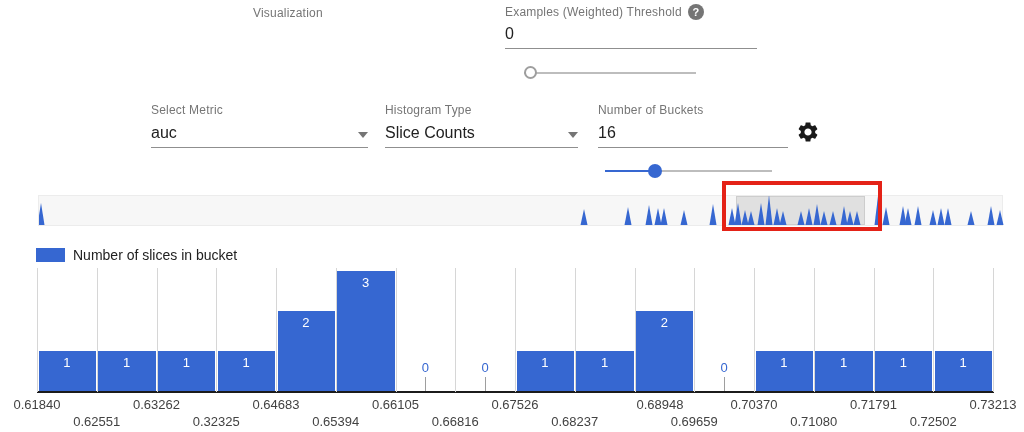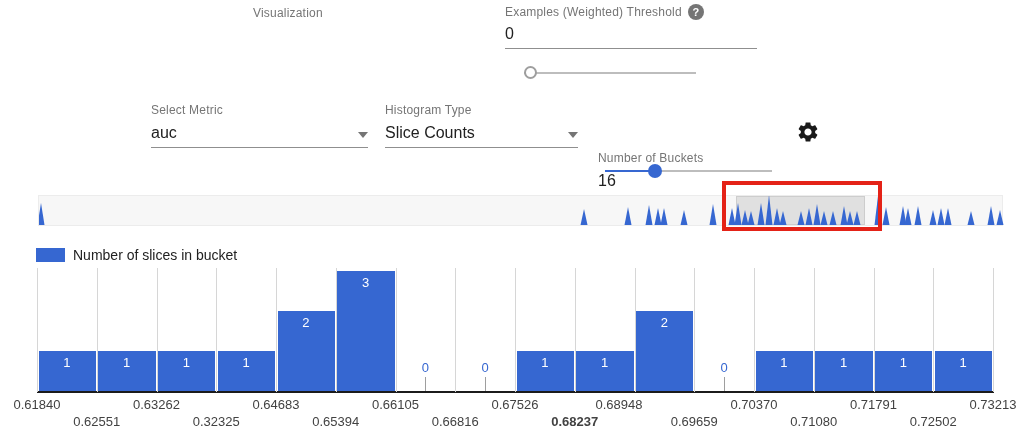--- a/index.html
+++ b/index.html
@@ -13,21 +13,21 @@
   .f-label-row { display:flex; align-items:center; gap:6px; }
   .f-valrow { display:flex; align-items:flex-end; justify-content:space-between;
               border-bottom:1px solid #8f8f8f; padding-bottom:5px; margin-top:7px; }
   .f-value { font-size:16px; color:#212121; line-height:18px; white-space:nowrap; }
   .caret { width:0; height:0; border-left:5px solid transparent; border-right:5px solid transparent;
            border-top:6px solid #757575; margin-bottom:4px; }
   .f-vis   { left:253px; top:6px;  width:225px; }
   .f-thr   { left:505px; top:4px;  width:252px; }
   .f-met   { left:151px; top:103px; width:217px; }
   .f-htype { left:385px; top:103px; width:193px; }
-  .f-nbuck { left:598px; top:103px; width:190px;margin-top:48px; }
+  .f-nbuck { left:598px; top:103px; width:190px; }
 
   .help { width:16px; height:16px; border-radius:50%; background:#757575; color:#fff;
           font-size:11px; font-weight:bold; display:flex; align-items:center; justify-content:center;
           cursor:pointer; }
 
   
   .slider { position:absolute; height:14px; }
   .sl-track { position:absolute; top:6px; left:0; right:0; height:2px; background:#bdbdbd; }
   .sl-fill  { position:absolute; top:6px; left:0; height:2px; background:#3667d1; }
   .thumb { position:absolute; top:0; width:14px; height:14px; border-radius:50%; }
@@ -221,22 +221,22 @@
   <div class="xaxis" id="xaxis">
       <div class="xl" style="left: 0px; top: 0px;">0.61840</div>
       <div class="xl" style="left: 59.75px; top: 17px;">0.62551</div>
       <div class="xl" style="left: 119.5px; top: 0px;">0.63262</div>
       <div class="xl" style="left: 179.25px; top: 17px;">0.32325</div>
       <div class="xl" style="left: 239px; top: 0px;">0.64683</div>
       <div class="xl" style="left: 298.75px; top: 17px;">0.65394</div>
       <div class="xl" style="left: 358.5px; top: 0px;">0.66105</div>
       <div class="xl" style="left: 418.25px; top: 17px;">0.66816</div>
       <div class="xl" style="left: 478px; top: 0px;">0.67526</div>
-      <div class="xl" style="left: 537.75px; top: 17px; font-weight: bold;">0.68237</div>
-      <div class="xl" style="left: 582px; top: 0px;">0.68948</div>
+      <div class="xl" style="left: 537.75px; top: 17px;">0.68237</div>
+      <div class="xl" style="left: 623px; top: 0px;">0.68948</div>
       <div class="xl" style="left: 657.25px; top: 17px;">0.69659</div>
       <div class="xl" style="left: 717px; top: 0px;">0.70370</div>
       <div class="xl" style="left: 776.75px; top: 17px;">0.71080</div>
       <div class="xl" style="left: 836.5px; top: 0px;">0.71791</div>
       <div class="xl" style="left: 896.25px; top: 17px;">0.72502</div>
       <div class="xl" style="left: 956px; top: 0px;">0.73213</div>
     </div>
 
 </div>
 

